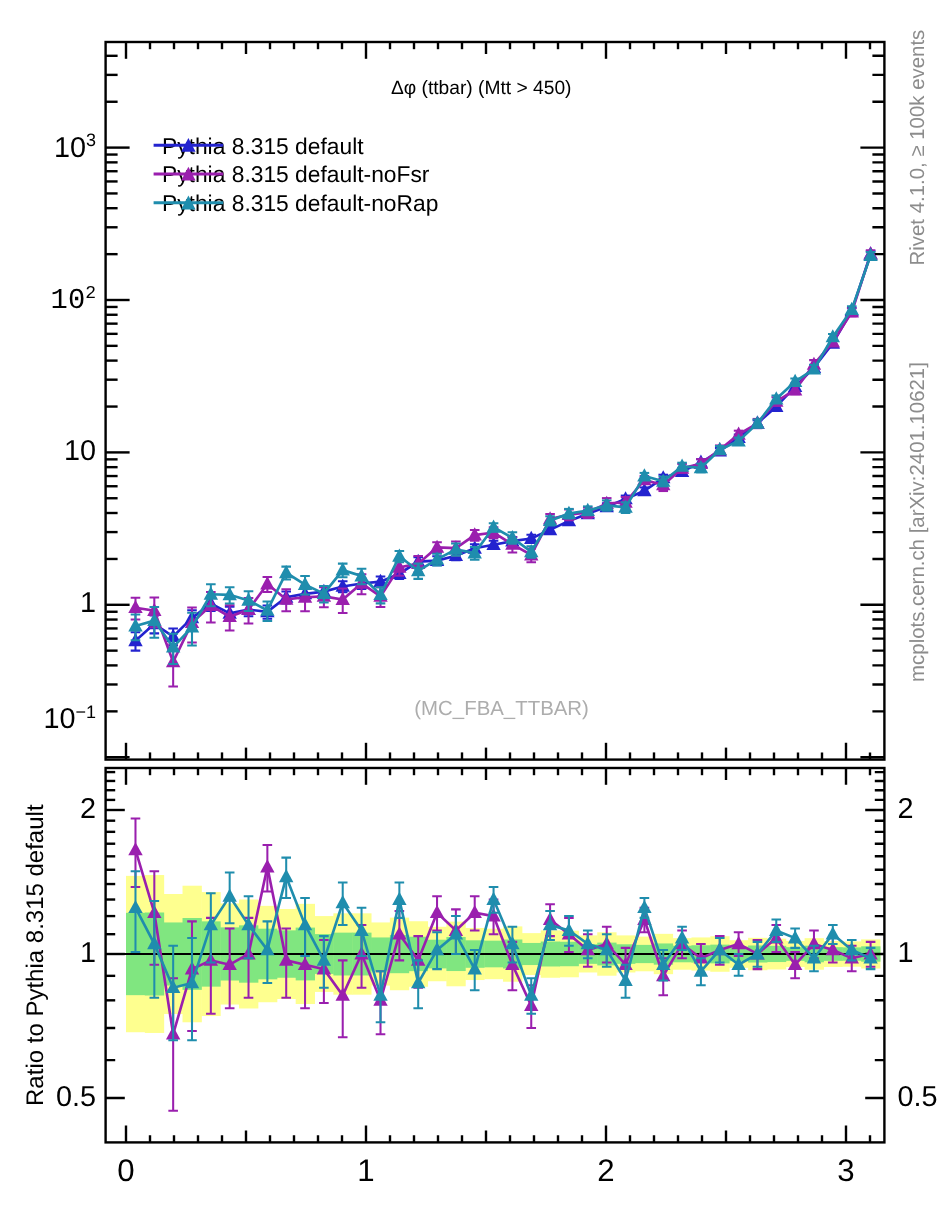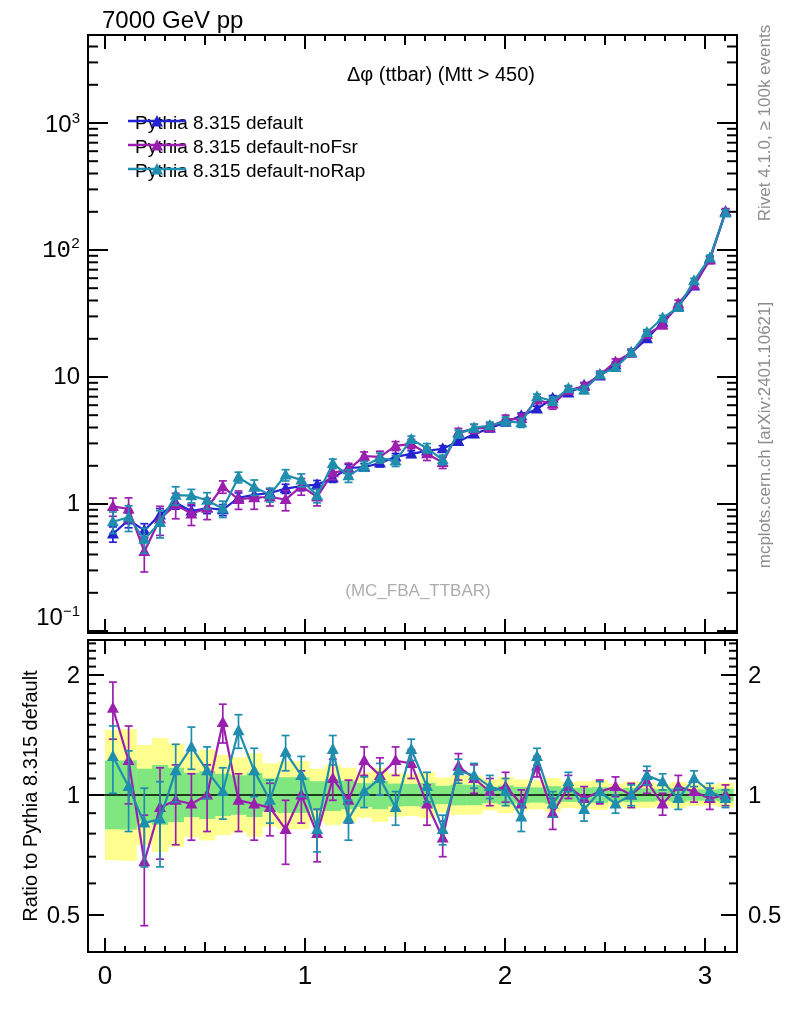--- a/index.html
+++ b/index.html
@@ -1,21 +1,21 @@
 <!DOCTYPE html>
 <html><head>
 <meta charset="utf-8">
 <style>
   html,body{margin:0;padding:0;background:#fff;}
   .fig{position:relative;width:786px;height:1024px;background:#fff;
        font-family:"Liberation Sans", sans-serif;color:#000;overflow:hidden;}
   .abs{position:absolute;white-space:nowrap;}
   .title-left{left:102px;top:6px;font-size:24px;}
   .title-right{right:45px;top:6px;font-size:24px;}
-  .panel-title{left:441px;top:74px;font-size:20px;transform:translate(-50%,-50%);text-align:right;}
+  .panel-title{left:401px;top:74px;font-size:16px;transform:translate(-50%,-50%);text-align:right;}
   .watermark{left:418px;top:591px;font-size:17px;color:#adadad;transform:translate(-50%,-50%);}
   .rot{transform:translate(-50%,-50%) rotate(-90deg);}
   .side-note{font-size:17px;color:#8c8c8c;}
   .ratio-ylabel{left:30px;top:796px;font-size:20px;color:#000;}
   .legend-row{position:absolute;left:126px;display:flex;align-items:center;height:22px;}
   .legend-row span.lbl{margin-left:9px;font-size:19px;}
   .ytick{position:absolute;right:706px;font-size:24px;text-align:center;line-height:1;}
   .ytick sup{font-size:15px;}
   .rtickL{position:absolute;right:706px;font-size:24px;line-height:1;}
   .rtickR{position:absolute;left:748px;font-size:24px;line-height:1;}
@@ -1185,21 +1185,20 @@
           <polygon points="646.9,768.9 640.9,779.9 652.9,779.9" fill="#1f8dad"></polygon>
           <polygon points="662.6,775.2 656.6,786.2 668.6,786.2" fill="#1f8dad"></polygon>
           <polygon points="678.3,792.0 672.3,803.0 684.3,803.0" fill="#1f8dad"></polygon>
           <polygon points="694.0,772.0 688.0,783.0 700.0,783.0" fill="#1f8dad"></polygon>
           <polygon points="709.8,785.1 703.8,796.1 715.8,796.1" fill="#1f8dad"></polygon>
           <polygon points="725.5,792.0 719.5,803.0 731.5,803.0" fill="#1f8dad"></polygon>
         </g>
       </svg>
     </div>
 
-  <div class="abs title-left">7000 GeV pp</div>
   <div class="abs panel-title">Δφ (ttbar) (Mtt &gt; 450)</div>
   <div class="abs watermark">(MC_FBA_TTBAR)</div>
 
   <div class="abs rot side-note" style="left:765px;top:123px;">Rivet 4.1.0, ≥ 100k events</div>
   <div class="abs rot side-note" style="left:765px;top:435px;">mcplots.cern.ch [arXiv:2401.10621]</div>
 
   <div class="abs rot ratio-ylabel">Ratio to Pythia 8.315 default</div>
 
   <div class="legend-row" style="top:112px;">
     <svg width="62" height="18">
@@ -1221,21 +1220,21 @@
         <polygon points="31,3 25,14.5 37,14.5" fill="#1f8dad"></polygon>
       </svg>
     <span class="lbl">Pythia 8.315 default-noRap</span>
   </div>
 
   <div id="tick-labels">
       <div class="ytick" style="top: 110px;">10<sup>3</sup></div>
       <div class="ytick" style="top: 237px; font-family: Liberation Mono, monospace;">10<sup>2</sup></div>
       <div class="ytick" style="top: 364px;">10</div>
       <div class="ytick" style="top: 491px;">1</div>
-      <div class="ytick" style="top: 603px;">10<sup>−1</sup></div>
+      <div class="ytick" style="top: 586px;">10<sup>−1</sup></div>
       <div class="rtickL" style="top: 663px;">2</div>
       <div class="rtickR" style="top: 663px;">2</div>
       <div class="rtickL" style="top: 783px;">1</div>
       <div class="rtickR" style="top: 783px;">1</div>
       <div class="rtickL" style="top: 903px;">0.5</div>
       <div class="rtickR" style="top: 903px;">0.5</div>
       <div class="xtick" style="top: 962px; left: 75px;">0</div>
       <div class="xtick" style="top: 962px; left: 275px;">1</div>
       <div class="xtick" style="top: 962px; left: 475px;">2</div>
       <div class="xtick" style="top: 962px; left: 675px;">3</div>

